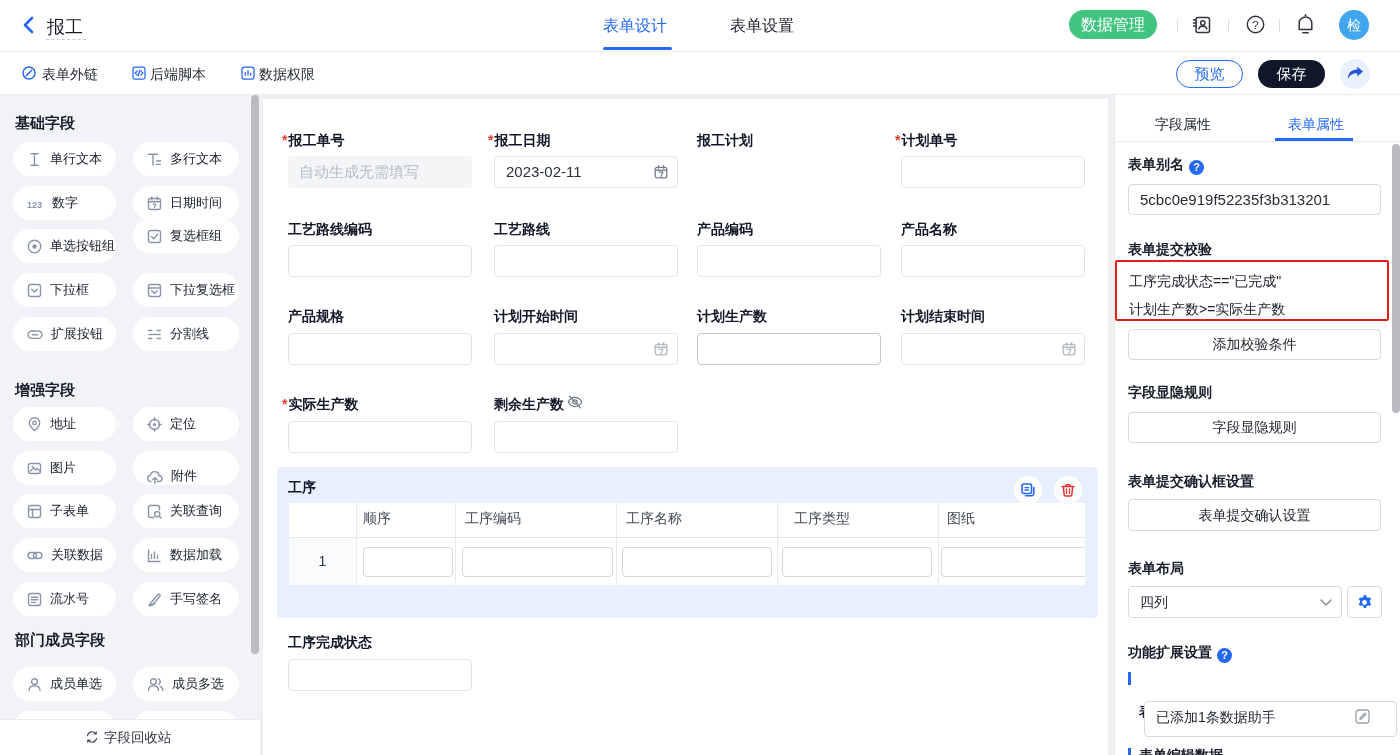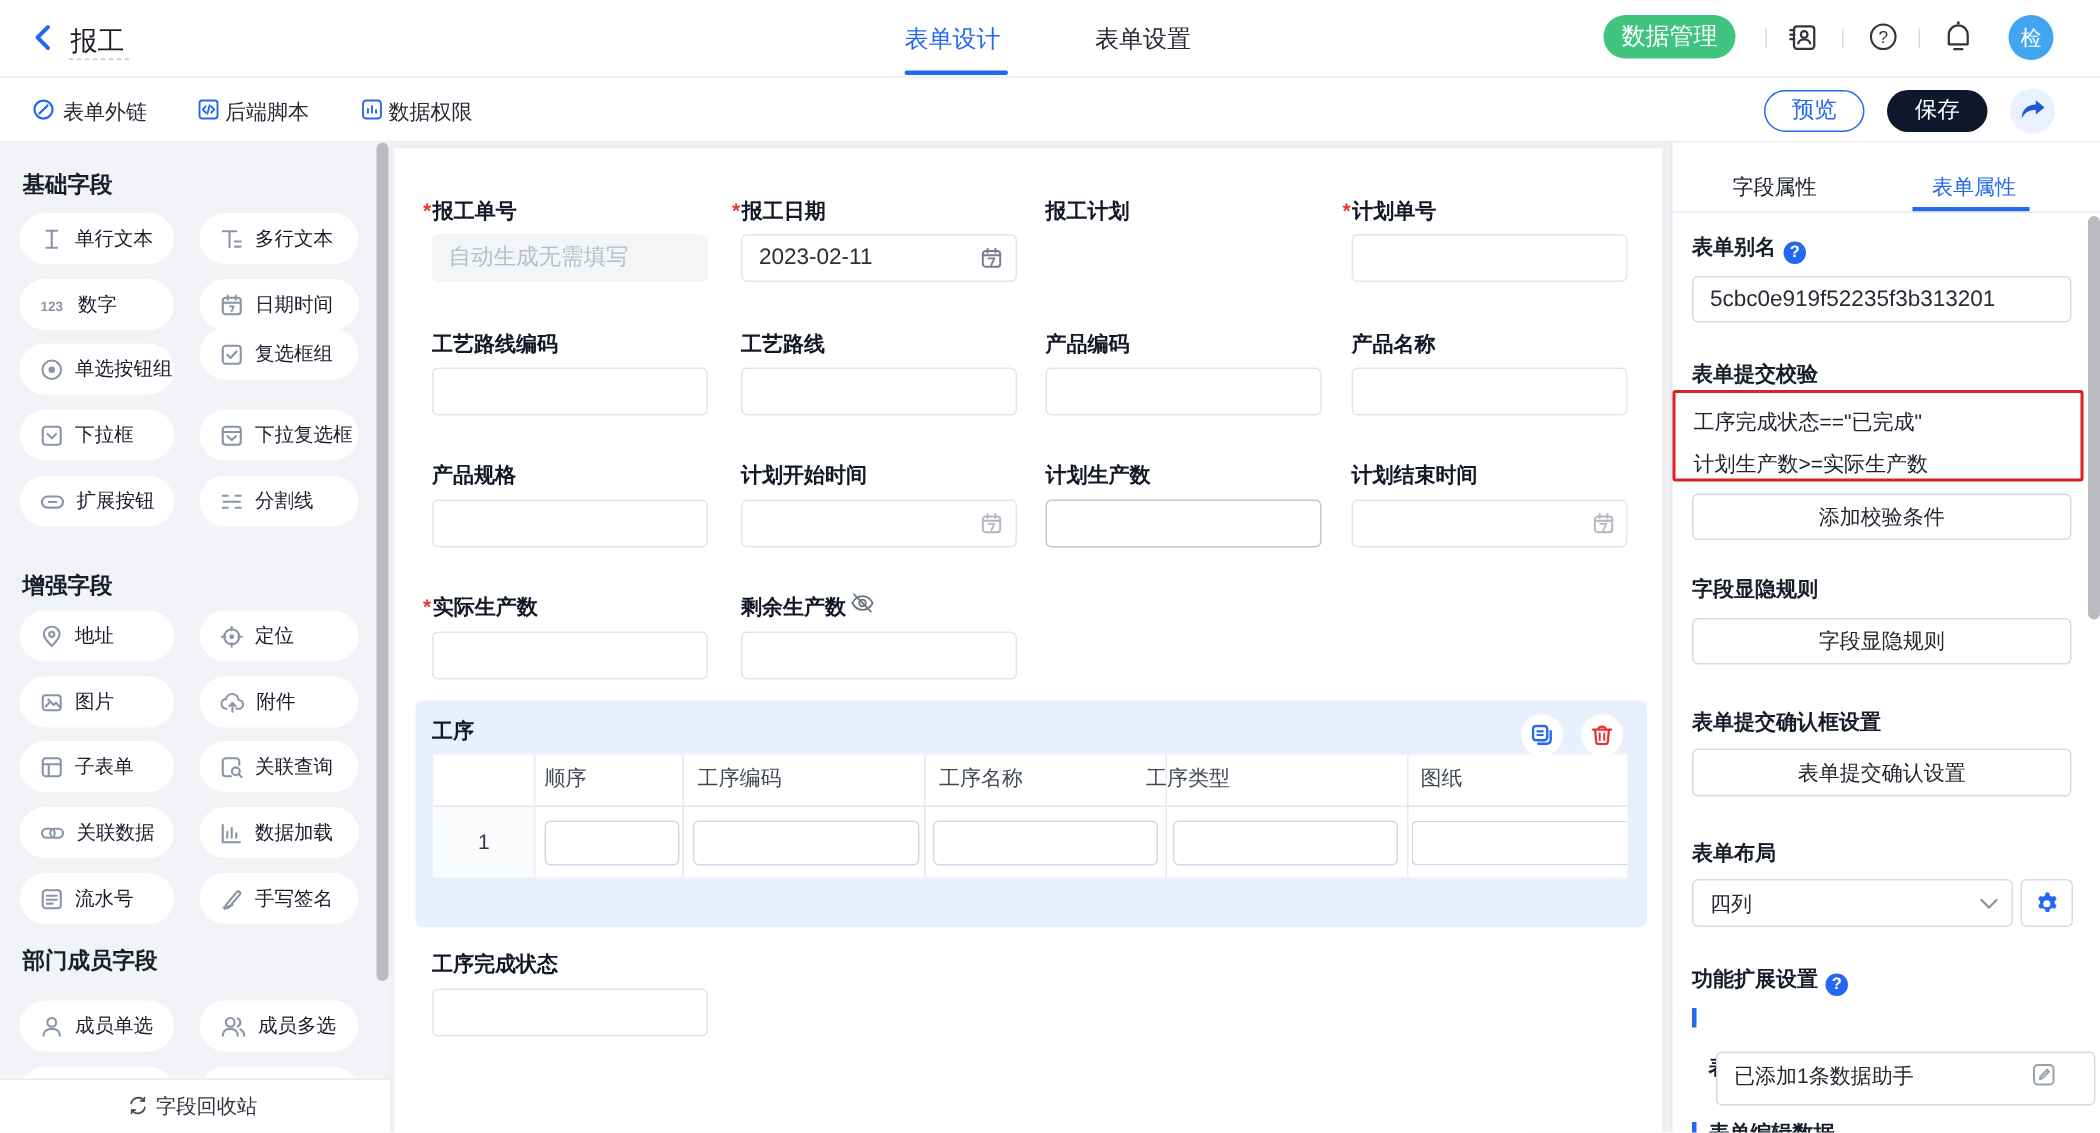--- a/index.html
+++ b/index.html
@@ -146,21 +146,21 @@
     <div class="pill" style="left:133px;top:312px;width:106px;"><svg width="15" height="15" viewBox="0 0 15 15" fill="none" stroke="#8a94a8" stroke-width="1.4">
           <circle cx="7.5" cy="7.5" r="5"></circle>
           <circle cx="7.5" cy="7.5" r="1.6" fill="#8a94a8" stroke="none"></circle>
           <path d="M7.5 0.8v2.4M7.5 11.8v2.4M0.8 7.5h2.4M11.8 7.5h2.4" stroke-linecap="round"></path>
         </svg>定位</div>
     <div class="pill" style="left:13px;top:356px;width:103px;"><svg width="15" height="15" viewBox="0 0 15 15" fill="none" stroke="#8a94a8" stroke-width="1.4">
           <rect x="1.5" y="2.5" width="12" height="10" rx="2"></rect>
           <path d="M3.5 10 l3-3.4 2.3 2.4 1.5-1.6 2.2 2.6" stroke-linecap="round" stroke-linejoin="round"></path>
           <circle cx="5.4" cy="5.6" r="0.9" fill="#8a94a8" stroke="none"></circle>
         </svg>图片</div>
-    <div class="pill" style="left:133px;top:356px;width:106px;"><svg width="16" height="15" viewBox="0 0 16 15" fill="none" stroke="#8a94a8" stroke-width="1.4">
+    <div class="pill" style="left:133px;top:356px;width:106px;align-items:flex-end;"><svg width="16" height="15" viewBox="0 0 16 15" fill="none" stroke="#8a94a8" stroke-width="1.4">
           <path d="M4 11.5 a3.2 3.2 0 0 1-.4-6.4 a4.3 4.3 0 0 1 8.5 0.6 a2.9 2.9 0 0 1 0 5.8 h-1.6" stroke-linecap="round"></path>
           <path d="M8 13.5 V8 M5.9 9.8 L8 7.7 l2.1 2.1" stroke-linecap="round" stroke-linejoin="round"></path>
         </svg>附件</div>
     <div class="pill" style="left:13px;top:399px;width:103px;"><svg width="15" height="15" viewBox="0 0 15 15" fill="none" stroke="#8a94a8" stroke-width="1.4">
           <rect x="1.5" y="1.5" width="12" height="12" rx="2"></rect>
           <path d="M1.5 5.5h12M5.5 5.5v8"></path>
         </svg>子表单</div>
     <div class="pill" style="left:133px;top:399px;width:106px;"><svg width="15" height="15" viewBox="0 0 15 15" fill="none" stroke="#8a94a8" stroke-width="1.4">
           <path d="M12.5 6.5 v-3 a2 2 0 0 0-2-2 h-7 a2 2 0 0 0-2 2 v8 a2 2 0 0 0 2 2 h4"></path>
           <circle cx="10.2" cy="10.2" r="2.6"></circle>
@@ -268,21 +268,21 @@
     <div class="abs" style="left:29px;top:408px;width:796px;height:35px;border-bottom:1px solid #e2e5ea;"></div>
     <div class="abs" style="left:29px;top:443px;width:67px;height:47px;background:#fafbfc;"></div>
     <div class="abs" style="left:96px;top:408px;width:1px;height:82px;background:#e8eaef;"></div>
     <div class="abs" style="left:195px;top:408px;width:1px;height:82px;background:#e8eaef;"></div>
     <div class="abs" style="left:356px;top:408px;width:1px;height:82px;background:#e8eaef;"></div>
     <div class="abs" style="left:517px;top:408px;width:1px;height:82px;background:#e8eaef;"></div>
     <div class="abs" style="left:678px;top:408px;width:1px;height:82px;background:#e8eaef;"></div>
     <div class="abs thead" style="left:103px;">顺序</div>
     <div class="abs thead" style="left:205px;">工序编码</div>
     <div class="abs thead" style="left:366px;">工序名称</div>
-    <div class="abs thead" style="left:504px;">工序类型</div>
+    <div class="abs thead" style="left:534px;">工序类型</div>
     <div class="abs thead" style="left:687px;">图纸</div>
     <div class="abs" style="left:29px;top:443px;width:67px;height:47px;font-size:14px;color:#30353f;text-align:center;line-height:47px;">1</div>
     <div class="abs tinput" style="left:103px;width:90px;"></div>
     <div class="abs tinput" style="left:202px;width:151px;"></div>
     <div class="abs tinput" style="left:362px;width:150px;"></div>
     <div class="abs tinput" style="left:522px;width:150px;"></div>
     <div class="abs tinput" style="left:681px;width:144px;border-right:none;border-radius:4px 0 0 4px;"></div>
     <div class="flabel" style="left:28px;top:539px;">工序完成状态</div>
     <div class="finput" style="left:28px;top:564px;width:184px;"></div>
   </div>

